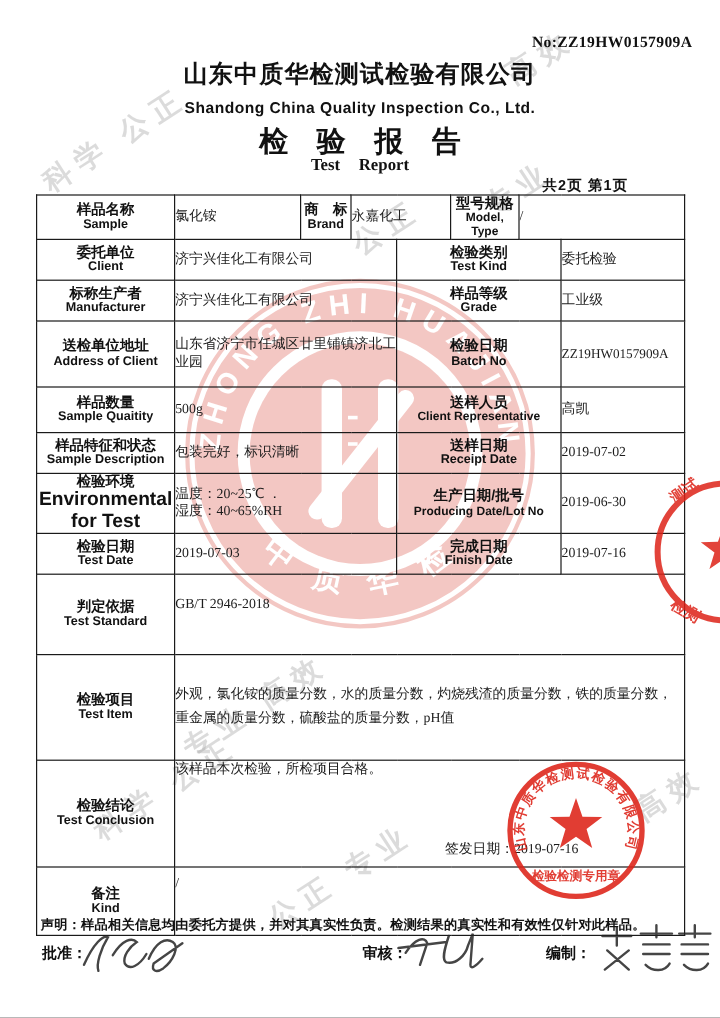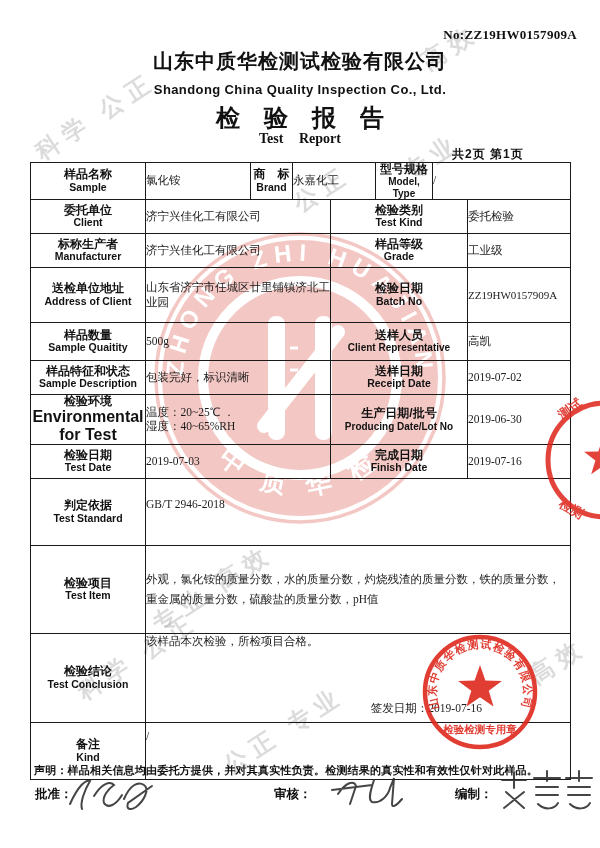--- a/index.html
+++ b/index.html
@@ -233,21 +233,21 @@
         <div class="en">Kind</div>
           </td>
       <td class="val" colspan="7" style="vertical-align:top;padding-top:6px;">/</td>
     </tr>
   </tbody>
     </table>
 
   <div class="declaration">声明：样品相关信息均由委托方提供，并对其真实性负责。检测结果的真实性和有效性仅针对此样品。</div>
 
   <span class="sig-label" style="left:35px;">批准：</span>
-  <span class="sig-label" style="left:274px;">审核：</span>
+  <span class="sig-label" style="left:302px;">审核：</span>
   <span class="sig-label" style="left:455px;">编制：</span>
 
   <svg class="sig-svg" style="left:62px;top:772px;" width="120" height="46" viewBox="0 0 120 46">
     <path d="M8,32 C16,14 24,7 28,9 C22,19 18,31 20,37 M32,24 C40,11 48,9 52,13 C46,17 40,25 42,31 C46,37 54,33 60,23 M62,27 C68,13 76,9 82,13 C88,17 82,29 74,35 C68,39 64,37 66,31 L90,14" fill="none" stroke="#242424" stroke-width="2" stroke-linecap="round" opacity=".85"></path>
   </svg>
   <svg class="sig-svg" style="left:328px;top:772px;" width="110" height="42" viewBox="0 0 110 42">
     <path d="M10,22 C18,10 26,8 28,14 L22,32 M4,18 L44,13 M46,8 C42,20 40,28 44,30 C52,32 60,24 62,16 L66,6 L64,32 C64,36 68,34 74,27" fill="none" stroke="#242424" stroke-width="2" stroke-linecap="round" opacity=".85"></path>
   </svg>
   <svg class="sig-svg" style="left:494px;top:766px;" width="102" height="50" viewBox="0 0 102 50">
     <path d="M8,14 H32 M20,7 V22 M12,26 L30,42 M30,26 L10,42 M40,12 H66 M53,5 V15 M42,21 H64 M42,29 H64 M44,38 C50,44 60,44 64,37 M72,12 H98 M85,5 V15 M74,21 H96 M74,29 H96 M76,38 C82,44 92,44 96,37" fill="none" stroke="#242424" stroke-width="2" stroke-linecap="round" opacity=".85"></path>

